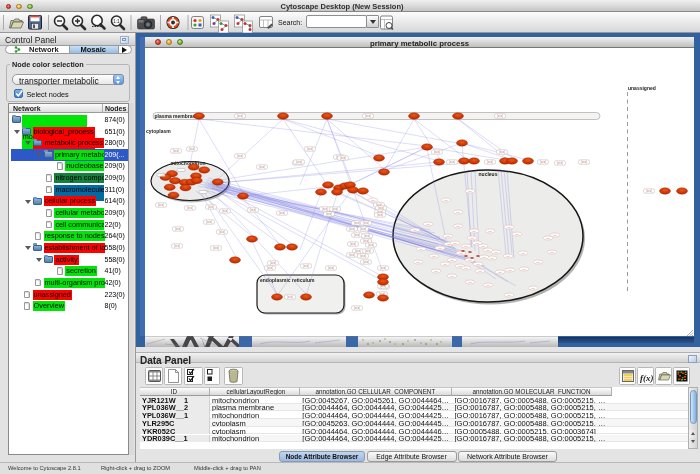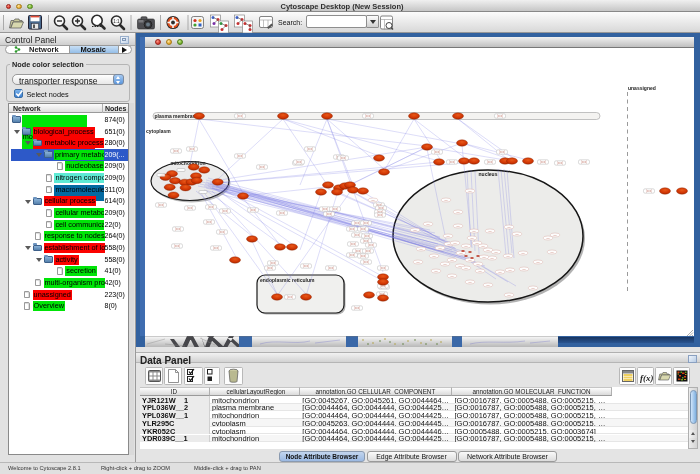--- a/index.html
+++ b/index.html
@@ -136,21 +136,21 @@
   <div class="abs" style="left:80.5px;top:13px;font-size:7.5px;line-height:7.5px;font-weight:bold;color:#111">Mosaic</div>
   <div class="abs" style="left:122px;top:13.5px;width:0;height:0;border-top:3.3px solid transparent;border-bottom:3.3px solid transparent;border-left:5px solid #111"></div>
 
   <div class="abs" style="left:6px;top:31px;width:124px;height:38px;border:1px solid #b5b5b5;border-radius:3px"></div>
   <div class="abs" style="left:10px;top:26.5px;background:#e2e2e2;padding:0 2px;font-size:7.3px;font-weight:bold;color:#222">Node color selection</div>
 
   <div class="abs" style="left:12px;top:40.5px;width:112px;height:11px;background:linear-gradient(180deg,#ffffff,#e8e8e8);border:1px solid #9a9a9a;border-radius:5px"></div>
   <div class="abs" style="left:113px;top:40.5px;width:11px;height:11px;background:linear-gradient(180deg,#a8cbf2,#5a96dd);border:1px solid #7a8aa0;border-radius:3px"></div>
   <div class="abs" style="left:115.8px;top:43px;width:0;height:0;border-left:2.7px solid transparent;border-right:2.7px solid transparent;border-bottom:3px solid #fff"></div>
   <div class="abs" style="left:115.8px;top:47.5px;width:0;height:0;border-left:2.7px solid transparent;border-right:2.7px solid transparent;border-top:3px solid #fff"></div>
-  <div class="abs" style="left:19px;top:42.5px;font-size:8.5px;color:#111">transporter response</div>
+  <div class="abs" style="left:19px;top:42.5px;font-size:8.5px;color:#111">transporter metabolic</div>
 
   <div class="abs" style="left:14px;top:56px;width:9px;height:9px;background:linear-gradient(180deg,#7ab2ea,#3d7fd0);border:1px solid #3a6ea5;border-radius:2px"></div>
   <svg class="abs" style="left:14px;top:54.5px" width="11" height="11">
       <path d="M2.2 5.5 L4.3 7.8 L8.4 2.6" stroke="#fff" stroke-width="1.6" fill="none"></path>
     </svg>
   <div class="abs" style="left:26.5px;top:57px;font-size:7.3px;color:#111">Select nodes</div>
 
   <div class="abs" style="left:8px;top:70px;width:121px;height:352px;background:#fff;border:1px solid #8a8a8a">
     <div class="abs" style="left:0;top:0;width:119px;height:8.5px;background:linear-gradient(180deg,#fcfcfc,#dedede);border-bottom:1px solid #9a9a9a"></div>
     <div class="abs" style="left:4px;top:1px;font-size:7px;font-weight:bold;color:#222">Network</div>
@@ -174,21 +174,21 @@
         <div style="position:absolute;left:1.5px;top:35.5px;width:118px;height:11.7px;background:#2d59c8"></div>
         <div style="position:absolute;left:26.7px;top:39.5px;width:0;height:0;border-left:3.2px solid transparent;border-right:3.2px solid transparent;border-top:4.5px solid #5a5a5a"></div>
         <div style="position:absolute;left:35.2px;top:37.9px;width:9px;height:6.5px;background:linear-gradient(180deg,#89b2d8,#5580ab);border:0.5px solid #3d608a;border-radius:1px"></div>
         <div style="position:absolute;left:35.2px;top:36.7px;width:4px;height:2px;background:#6d94bf;border-radius:1px 1px 0 0"></div>
         <div style="position:absolute;left:45px;top:36.2px;height:10px;line-height:10px;background:#00e407;color:#000;font-size:7.3px;padding:0 1px;white-space:nowrap;max-width:50.1px;overflow:hidden">primary metabo</div>
         <div style="position:absolute;left:95.5px;top:36.2px;height:10px;line-height:10px;color:#fff;font-size:7px;white-space:nowrap">209(...</div>
         <div style="position:absolute;left:47.6px;top:48.9px;width:6px;height:7.5px;background:#fff;border:0.6px solid #999;border-radius:0 2px 0 0;box-shadow:inset -1px 1px 0 #ddd"></div>
         <div style="position:absolute;left:56.3px;top:47.9px;height:10px;line-height:10px;background:#00e407;color:#000;font-size:7.3px;padding:0 1px;white-space:nowrap;max-width:39.2px;overflow:hidden">nucleobase-</div>
         <div style="position:absolute;left:95.5px;top:47.9px;height:10px;line-height:10px;color:#000;font-size:7px;white-space:nowrap">209(0)</div>
         <div style="position:absolute;left:36.7px;top:60.5px;width:6px;height:7.5px;background:#fff;border:0.6px solid #999;border-radius:0 2px 0 0;box-shadow:inset -1px 1px 0 #ddd"></div>
-        <div style="position:absolute;left:45.4px;top:59.5px;height:10px;line-height:10px;background:#5eead4;color:#000;font-size:7.3px;padding:0 1px;white-space:nowrap;max-width:50.1px;overflow:hidden">nitrogen compo</div>
+        <div style="position:absolute;left:45.4px;top:59.5px;height:10px;line-height:10px;background:#15803d;color:#000;font-size:7.3px;padding:0 1px;white-space:nowrap;max-width:50.1px;overflow:hidden">nitrogen compo</div>
         <div style="position:absolute;left:95.5px;top:59.5px;height:10px;line-height:10px;color:#000;font-size:7px;white-space:nowrap">209(0)</div>
         <div style="position:absolute;left:36.7px;top:72.2px;width:6px;height:7.5px;background:#fff;border:0.6px solid #999;border-radius:0 2px 0 0;box-shadow:inset -1px 1px 0 #ddd"></div>
         <div style="position:absolute;left:45.4px;top:71.2px;height:16px;line-height:10px;background:#0369a1;color:#000;font-size:7.3px;padding:0 1px;white-space:nowrap;max-width:50.1px;overflow:hidden">macromolecule</div>
         <div style="position:absolute;left:95.5px;top:71.2px;height:10px;line-height:10px;color:#000;font-size:7px;white-space:nowrap">311(0)</div>
         <div style="position:absolute;left:15.8px;top:86.0px;width:0;height:0;border-left:3.2px solid transparent;border-right:3.2px solid transparent;border-top:4.5px solid #5a5a5a"></div>
         <div style="position:absolute;left:24.3px;top:84.5px;width:9px;height:6.5px;background:linear-gradient(180deg,#89b2d8,#5580ab);border:0.5px solid #3d608a;border-radius:1px"></div>
         <div style="position:absolute;left:24.3px;top:83.2px;width:4px;height:2px;background:#6d94bf;border-radius:1px 1px 0 0"></div>
         <div style="position:absolute;left:34.5px;top:82.8px;height:10px;line-height:10px;background:#fb0200;color:#000;font-size:7.3px;padding:0 1px;white-space:nowrap;max-width:61.0px;overflow:hidden">cellular process</div>
         <div style="position:absolute;left:95.5px;top:82.8px;height:10px;line-height:10px;color:#000;font-size:7px;white-space:nowrap">614(0)</div>
         <div style="position:absolute;left:36.7px;top:95.5px;width:6px;height:7.5px;background:#fff;border:0.6px solid #999;border-radius:0 2px 0 0;box-shadow:inset -1px 1px 0 #ddd"></div>
@@ -265,20 +265,21 @@
   </div>
 
   <div class="abs" style="left:422px;top:304px;width:136px;height:6px;background:linear-gradient(180deg,#17345f,#2a5490)"></div>
   <div class="abs" style="left:0;top:314px;width:564px;height:5px;background:#e4e4e4"></div>
 
   <div class="abs" style="left:4px;top:4px;width:554px;height:299px;border-left:5px solid #3f6db0;background:#fff">
     <div class="abs" style="left:0;top:0;width:549px;height:11px;background:linear-gradient(180deg,#f0f0f0,#bfbfbf);border-bottom:1px solid #777"></div>
     <div class="abs" style="left:9.5px;top:2.3px;width:6px;height:6px;border-radius:50%;background:radial-gradient(circle at 35% 30%,#ff9a8a,#da4437 60%,#b2251c);border:0.5px solid #99241b"></div>
     <div class="abs" style="left:20.5px;top:2.3px;width:6px;height:6px;border-radius:50%;background:radial-gradient(circle at 35% 30%,#ffe9a8,#e8ad33 60%,#c2861a);border:0.5px solid #a87a15"></div>
     <div class="abs" style="left:31.5px;top:2.3px;width:6px;height:6px;border-radius:50%;background:radial-gradient(circle at 35% 30%,#d2f0a0,#7cb534 60%,#5d9420);border:0.5px solid #4f7d18"></div>
+    <div class="abs" style="left:0;top:1.5px;width:549px;text-align:center;font-size:7.8px;font-weight:bold;color:#222">primary metabolic process</div>
     <div class="abs" style="left:0;top:12px;width:549px;height:287px;background:#fff;overflow:hidden">
         <svg width="549" height="288" viewBox="0 0 549 288" xmlns="http://www.w3.org/2000/svg" style="position:absolute;left:0;top:0" font-family="Liberation Sans, sans-serif">
           <defs>
             <radialGradient id="ng" cx="50%" cy="35%" r="80%">
               <stop offset="0%" stop-color="#e85818"></stop>
               <stop offset="55%" stop-color="#d03504"></stop>
               <stop offset="100%" stop-color="#952600"></stop>
             </radialGradient>
           </defs>
           <rect x="8" y="63.5" width="447" height="7" rx="3.5" fill="#f4f3f1" stroke="#a9a9a9" stroke-width="0.7"></rect>

